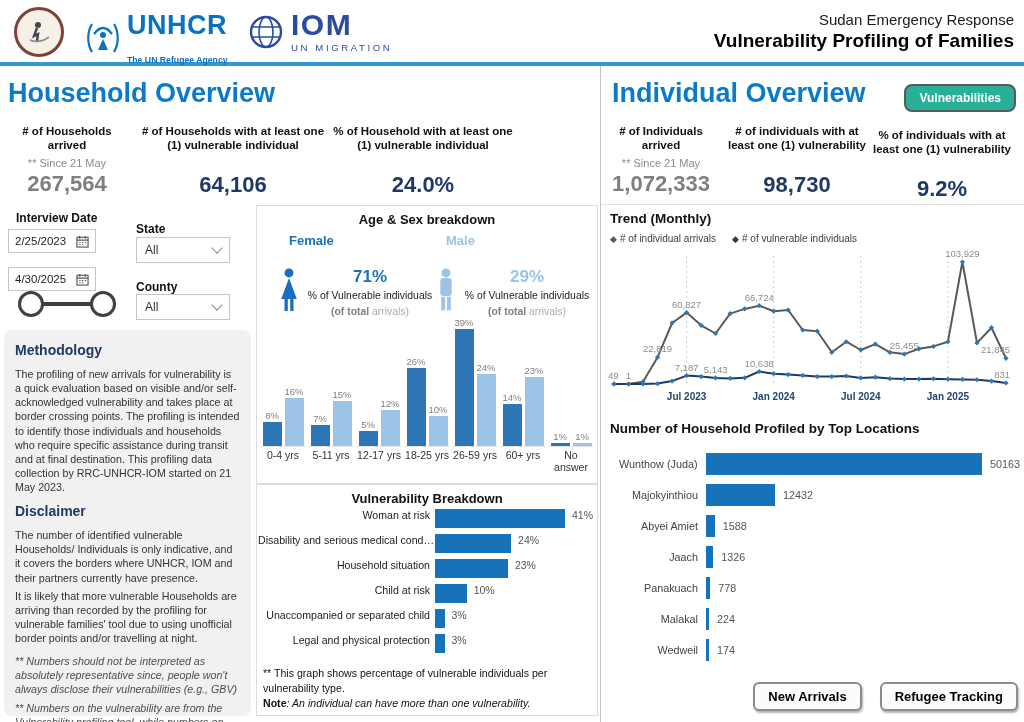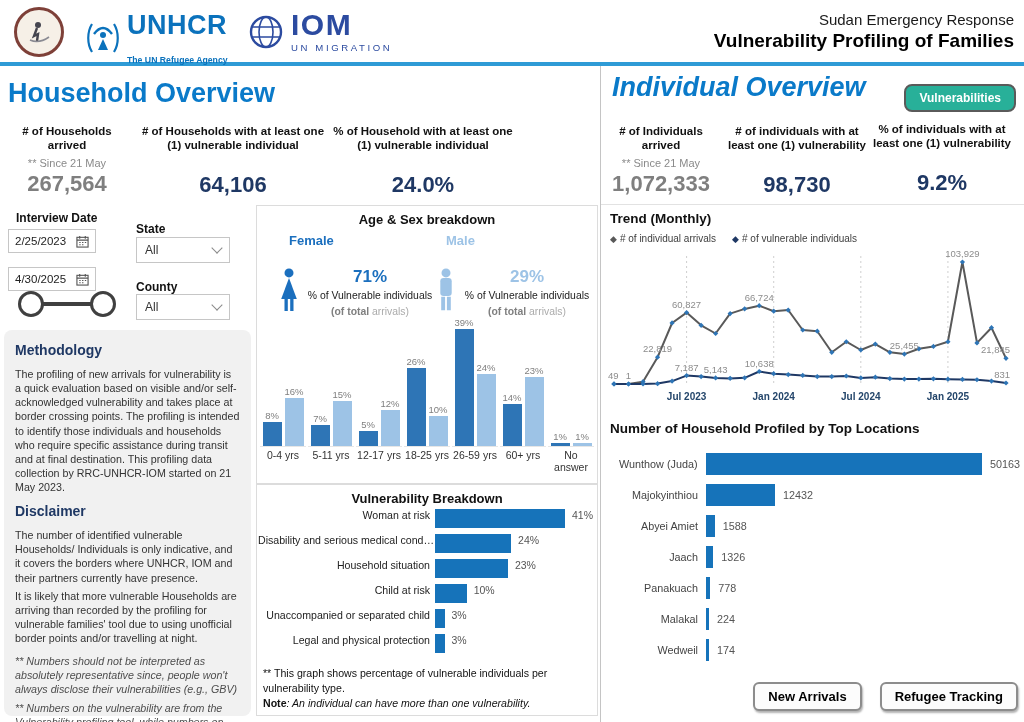--- a/index.html
+++ b/index.html
@@ -18,36 +18,36 @@
   #iom-logo{position:absolute;left:248px;top:10px;display:flex;align-items:center;gap:7px;}
   .iom-name{font-size:30px;font-weight:600;color:#2C4BA0;letter-spacing:1.5px;line-height:1;}
   .iom-tag{font-size:9.6px;letter-spacing:2.6px;color:#2C4BA0;margin-top:2px;}
   #hdr-right{position:absolute;right:10px;top:11px;text-align:right;}
   #hdr-line1{font-size:15px;color:#1a1a1a;}
   #hdr-line2{font-size:19px;font-weight:bold;color:#000;margin-top:2px;}
 
   
   .big-title{font-size:27px;font-weight:bold;color:#0A7AC9;}
   #hh-title{left:8px;top:78px;}
-  #ind-title{left:612px;top:72px;font-style:italic;}
+  #ind-title{left:612px;top:78px;}
   #panel-divider{left:600px;top:66px;width:1px;height:656px;background:#C4C4C4;}
 
   
   .stat{text-align:center;}
   .stat .lbl{font-size:11.5px;font-weight:bold;color:#111;line-height:1.25;}
   .stat .note{font-size:11px;color:#8a8a8a;margin-top:4px;}
   .stat .val{font-size:22px;font-weight:bold;color:#1F3864;margin-top:2px;}
   .stat .val.muted{color:#7F7F7F;}
   .stat .sp{height:17px;}
   #hstat1{left:4px;top:124px;width:126px;}
   #hstat2{left:140px;top:124px;width:186px;}
   #hstat3{left:330px;top:124px;width:186px;}
   #istat1{left:604px;top:124px;width:114px;}
   #istat2{left:722px;top:124px;width:150px;}
-  #istat3{left:866px;top:122px;width:152px;}
+  #istat3{left:866px;top:128px;width:152px;}
 
   
   .flabel{font-size:12px;font-weight:bold;color:#111;}
   #f-idate-label{left:16px;top:211px;}
   .datebox{position:absolute;left:8px;width:88px;height:24px;border:1px solid #C6C6C6;background:#fff;
            display:flex;align-items:center;justify-content:space-between;padding:0 6px;
            font-size:11.5px;color:#222;box-sizing:border-box;}
   #f-date1{top:229px;} #f-date2{top:267px;}
   #f-slider{left:18px;top:290px;width:98px;height:28px;}
   .sl-line{position:absolute;left:12px;right:12px;top:12px;height:4px;background:#404040;}

